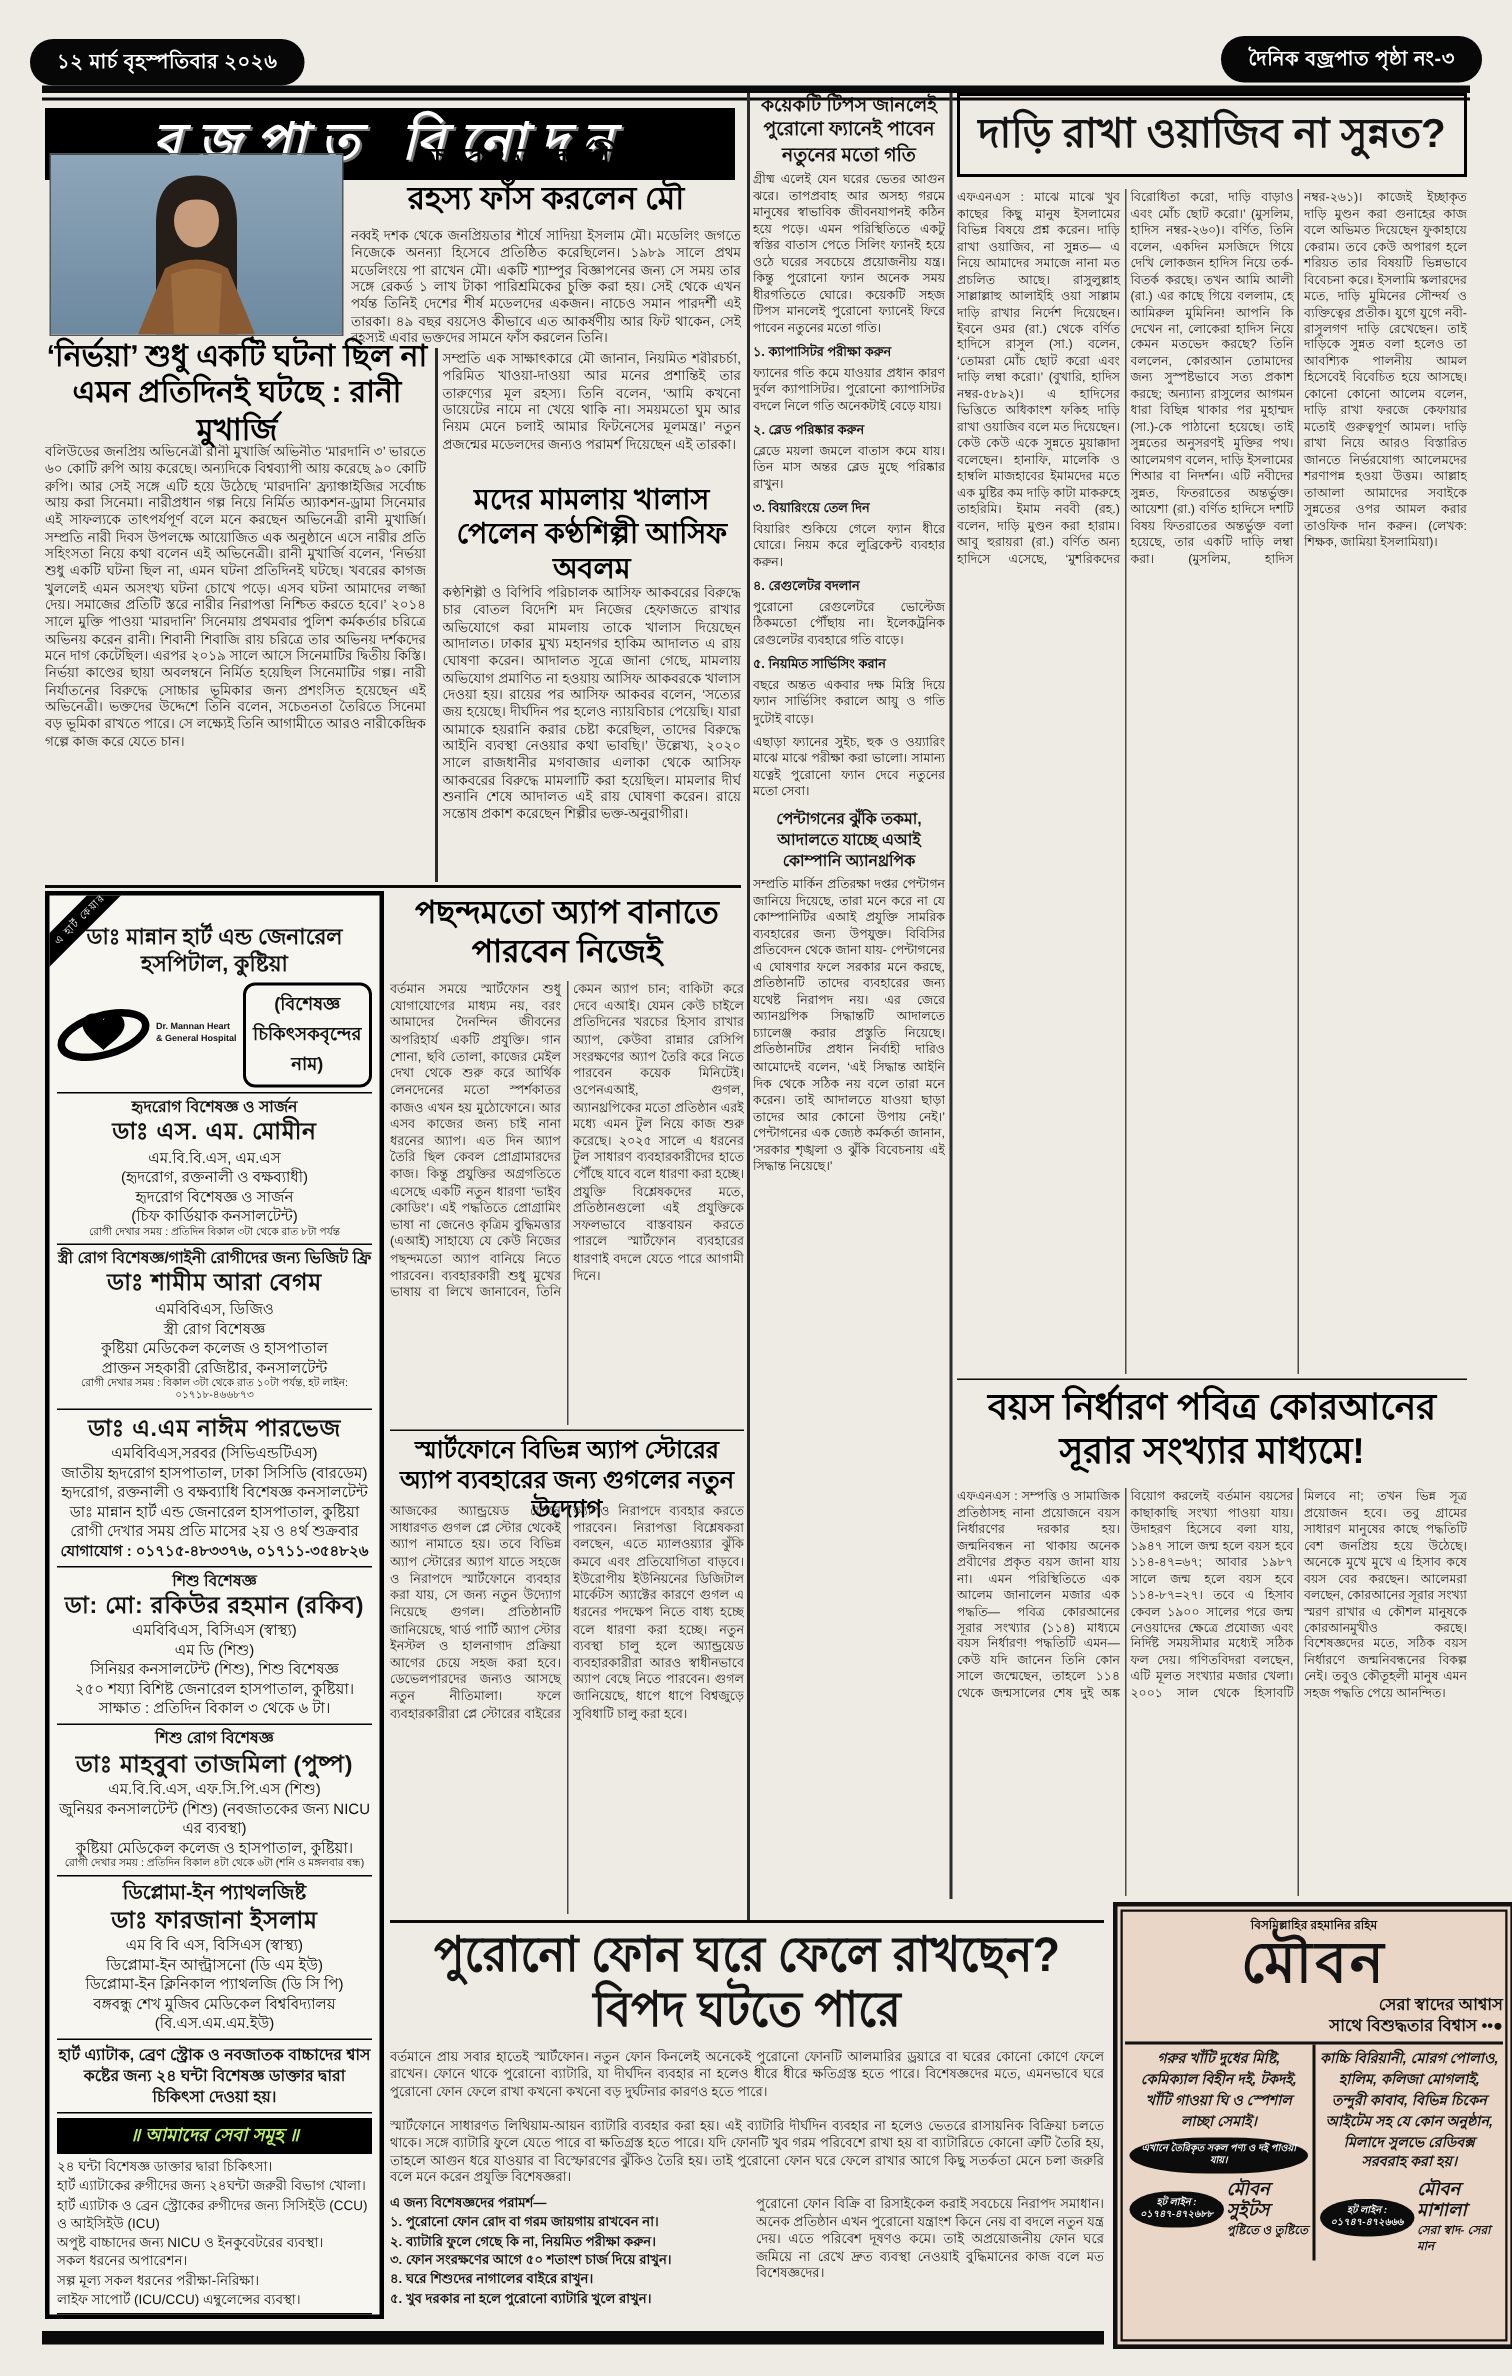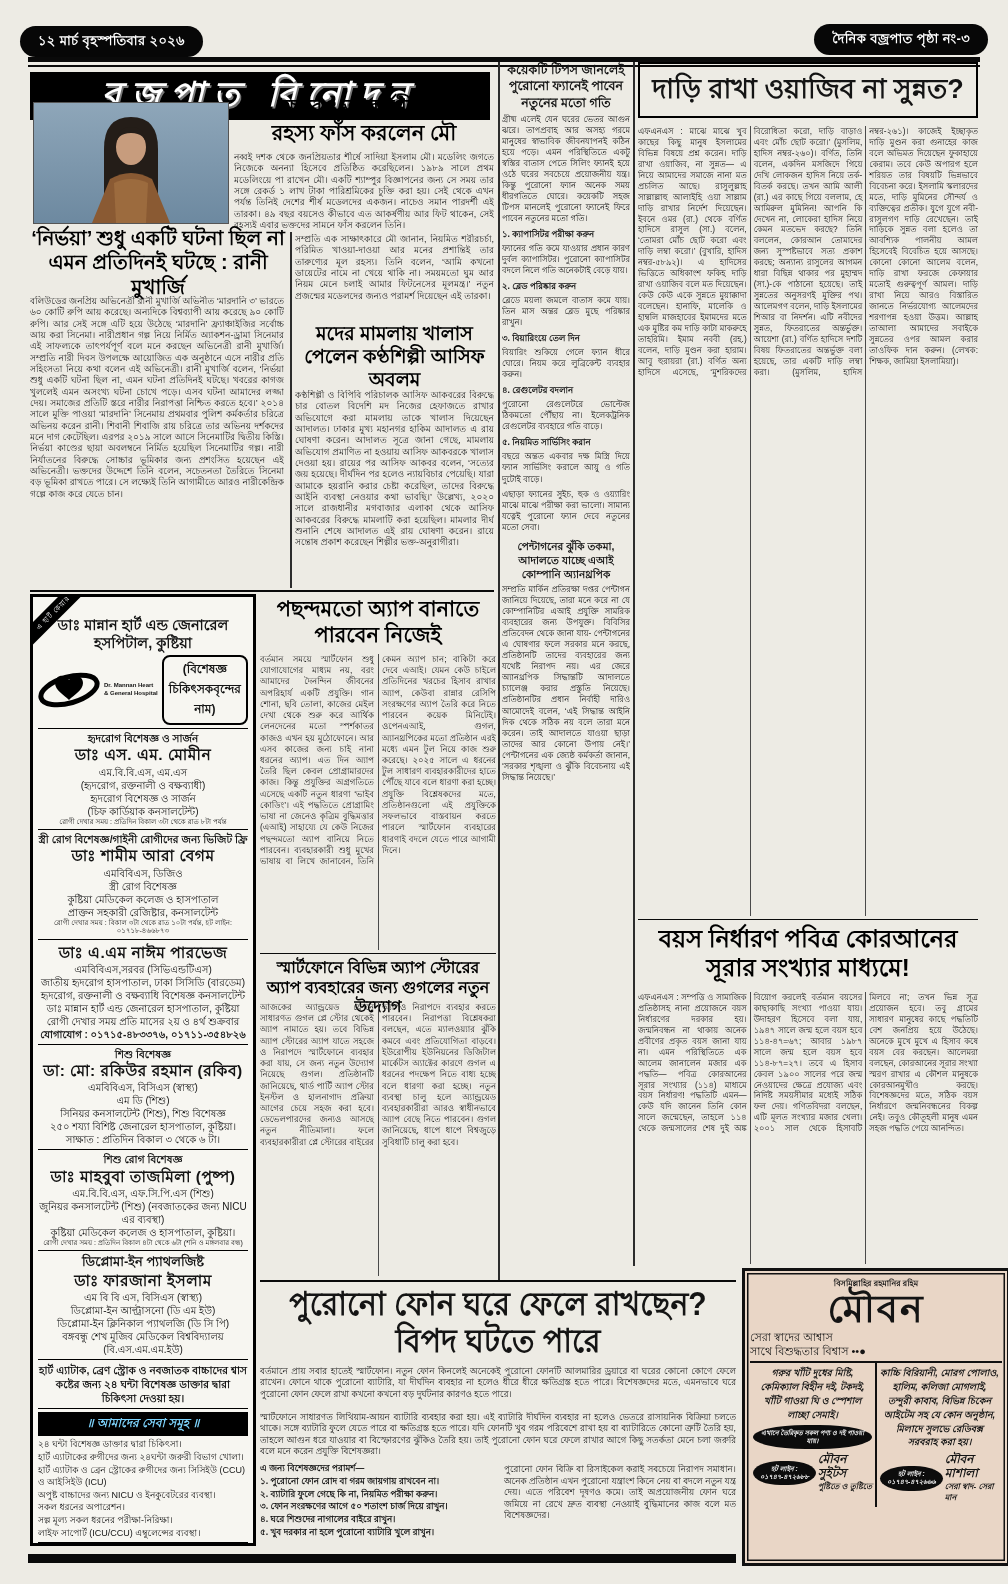--- a/index.html
+++ b/index.html
@@ -29,38 +29,38 @@
        font-size:7px;padding:2px 28px;letter-spacing:1px;}
   .had .title{font-size:14.5px;font-weight:bold;text-align:center;line-height:1.25;margin:16px 0 3px 0;}
   .had .logorow{display:flex;align-items:center;gap:4px;border-bottom:1.5px solid #000;padding-bottom:3px;}
   .had .subt{border:2px solid #000;border-radius:8px;padding:3px 4px;font-size:12px;font-weight:bold;text-align:center;flex:1;}
   .doc{border-bottom:1.5px solid #000;padding:3px 0;text-align:center;}
   .d-top{font-size:10.5px;font-weight:bold;line-height:1.25;}
   .d-name{font-size:15.5px;font-weight:bold;line-height:1.3;letter-spacing:.5px;}
   .d-ln{font-size:10px;line-height:1.3;}
   .d-sm{font-size:7px;line-height:1.25;}
   .notice{font-size:10.5px;font-weight:bold;text-align:center;line-height:1.35;padding:3px 0;border-bottom:1.5px solid #000;}
-  .svc-title{background:#000;color:#7dd3fc;font-size:12px;font-weight:bold;font-style:italic;text-align:center;
+  .svc-title{background:#000;color:#bef264;font-size:12px;font-weight:bold;font-style:italic;text-align:center;
        padding:2px 0;margin:3px 0 2px 0;}
   .svc{font-size:9px;line-height:1.4;}
   .serial{background:#000;color:#fff;text-align:center;font-size:14px;font-weight:bold;font-style:italic;
        padding:4px 2px;line-height:1.5;margin-top:3px;}
   
   .mid{position:absolute;left:502px;top:62px;width:128px;height:1390px;overflow:hidden;}
   .mid .mh{font-size:12.5px;font-weight:bold;text-align:center;line-height:1.3;margin-bottom:3px;}
   .mid p{font-size:8.3px;line-height:1.33;text-align:justify;margin:0 0 4px 0;}
   .mid .tt{font-size:8.6px;font-weight:bold;margin:2px 0 1px 0;}
   .mid .sub{font-size:10.5px;font-weight:bold;text-align:center;line-height:1.35;margin:6px 0 3px 0;}
   
   .mou-ad{position:absolute;left:742px;top:1268px;width:268px;height:298px;background:#e9d6c6;
        border:3px solid #111;box-shadow:inset 0 0 0 2px #e9d6c6, inset 0 0 0 3.5px #111;
        box-sizing:border-box;padding:6px 5px 3px 5px;overflow:hidden;}
   .mou-ad .bis{font-size:8px;text-align:center;font-weight:bold;}
   .mou-ad .brand{font-size:38px;font-weight:900;text-align:center;line-height:1.05;letter-spacing:2px;}
-  .mou-ad .tg{font-size:11px;font-weight:normal;line-height:1.3;}
+  .mou-ad .tg{font-size:11px;font-weight:bold;text-align:right;line-height:1.3;}
   .mou-cols{display:flex;border-top:2px solid #111;margin-top:3px;}
   .mou-col{flex:1;padding:3px 3px;font-size:9.5px;font-weight:bold;text-align:center;line-height:1.45;font-style:italic;}
   .mou-col.lft{border-right:2px solid #111;}
   .oval{display:inline-block;background:#0c0c0c;color:#fff;border-radius:50%/55%;font-size:6.5px;
        padding:4px 7px;line-height:1.3;text-align:center;}
   .mou-bot{display:flex;align-items:center;gap:2px;margin-top:4px;text-align:left;}
   .mou-b2{font-size:12px;font-weight:900;line-height:1.15;}
   .mou-b3{font-size:8px;font-weight:bold;}
   
   .ph-h{position:absolute;left:260px;top:1286px;width:476px;font-size:30px;font-weight:900;

